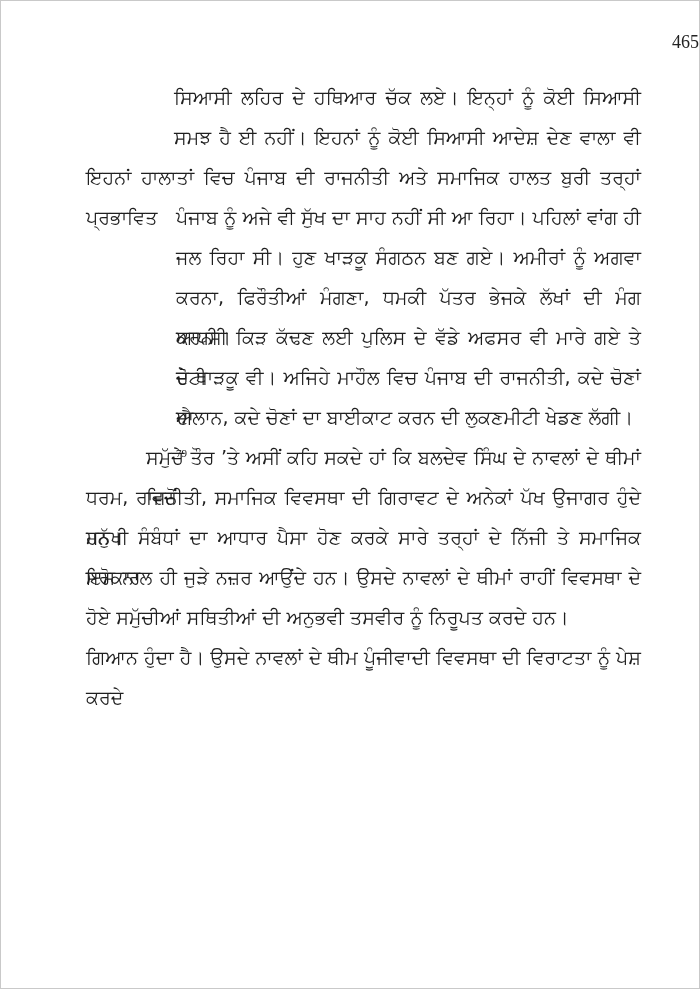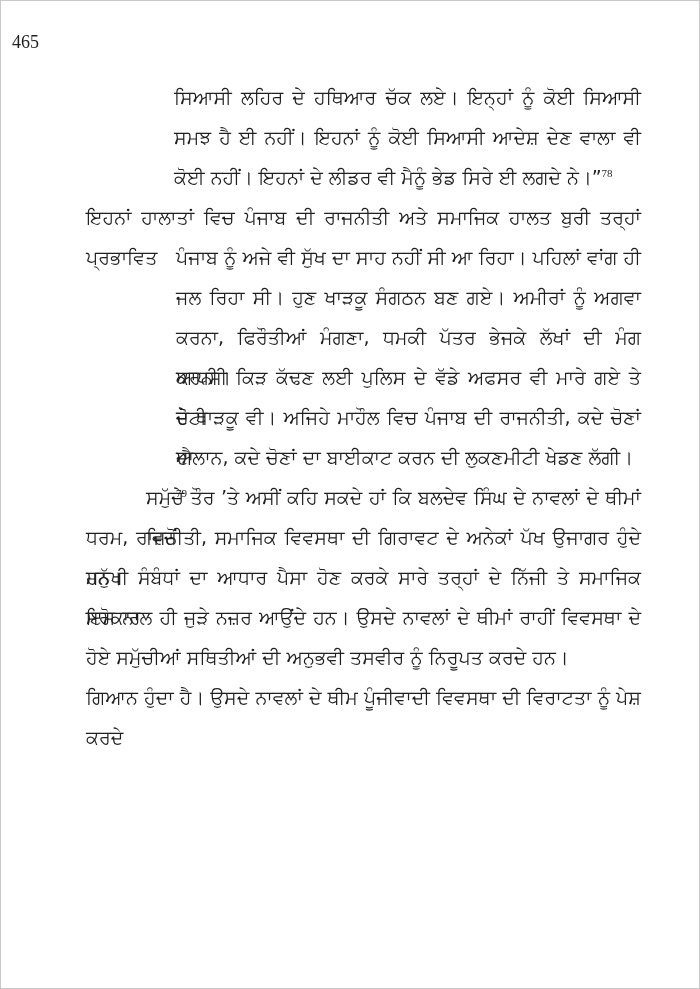--- a/index.html
+++ b/index.html
@@ -7,21 +7,21 @@
     width:700px;height:989px;
     background:#ffffff;
     border:1px solid #c9c9c9;
     box-sizing:border-box;
     font-family:"DejaVu Sans",sans-serif;
     color:#1f1f1f;
     overflow:hidden;
   }
   .page-number{
     margin-top:30px;
-    text-align:left;
+    text-align:right;
     font-family:"Liberation Serif",serif;
     font-size:18px;
     line-height:22px;
     color:#222222;
     padding-left:11px;
   }
   .content{
     margin:24px 58px 0 85px; 
     font-size:19px;
   }
@@ -49,21 +49,20 @@
 
 <div class="page">
 
   <div class="page-number">465</div>
 
   <div class="content">
 
     <div class="quote1">
       <div class="line j">ਸਿਆਸੀ ਲਹਿਰ ਦੇ ਹਥਿਆਰ ਚੱਕ ਲਏ। ਇਨ੍ਹਾਂ ਨੂੰ ਕੋਈ ਸਿਆਸੀ</div>
       <div class="line j">ਸਮਝ ਹੈ ਈ ਨਹੀਂ। ਇਹਨਾਂ ਨੂੰ ਕੋਈ ਸਿਆਸੀ ਆਦੇਸ਼ ਦੇਣ ਵਾਲਾ ਵੀ</div>
-      <div class="line"><span>ਕੋਈ ਨਹੀਂ। ਇਹਨਾਂ ਦੇ ਲੀਡਰ ਵੀ ਮੈਨੂੰ ਭੇਡ ਸਿਰੇ ਈ ਲਗਦੇ ਨੇ।”</span><sup>78</sup></div>
     </div>
 
     <div class="para1">
       <div class="line j">ਇਹਨਾਂ ਹਾਲਾਤਾਂ ਵਿਚ ਪੰਜਾਬ ਦੀ ਰਾਜਨੀਤੀ ਅਤੇ ਸਮਾਜਿਕ ਹਾਲਤ ਬੁਰੀ ਤਰ੍ਹਾਂ ਪ੍ਰਭਾਵਿਤ</div>
     </div>
 
     <div class="quote2">
       <div class="line j">ਪੰਜਾਬ ਨੂੰ ਅਜੇ ਵੀ ਸੁੱਖ ਦਾ ਸਾਹ ਨਹੀਂ ਸੀ ਆ ਰਿਹਾ। ਪਹਿਲਾਂ ਵਾਂਗ ਹੀ</div>
       <div class="line j">ਜਲ ਰਿਹਾ ਸੀ। ਹੁਣ ਖਾੜਕੂ ਸੰਗਠਨ ਬਣ ਗਏ। ਅਮੀਰਾਂ ਨੂੰ ਅਗਵਾ</div>
       <div class="line j">ਕਰਨਾ, ਫਿਰੌਤੀਆਂ ਮੰਗਣਾ, ਧਮਕੀ ਪੱਤਰ ਭੇਜਕੇ ਲੱਖਾਂ ਦੀ ਮੰਗ ਕਰਨੀ।</div>

